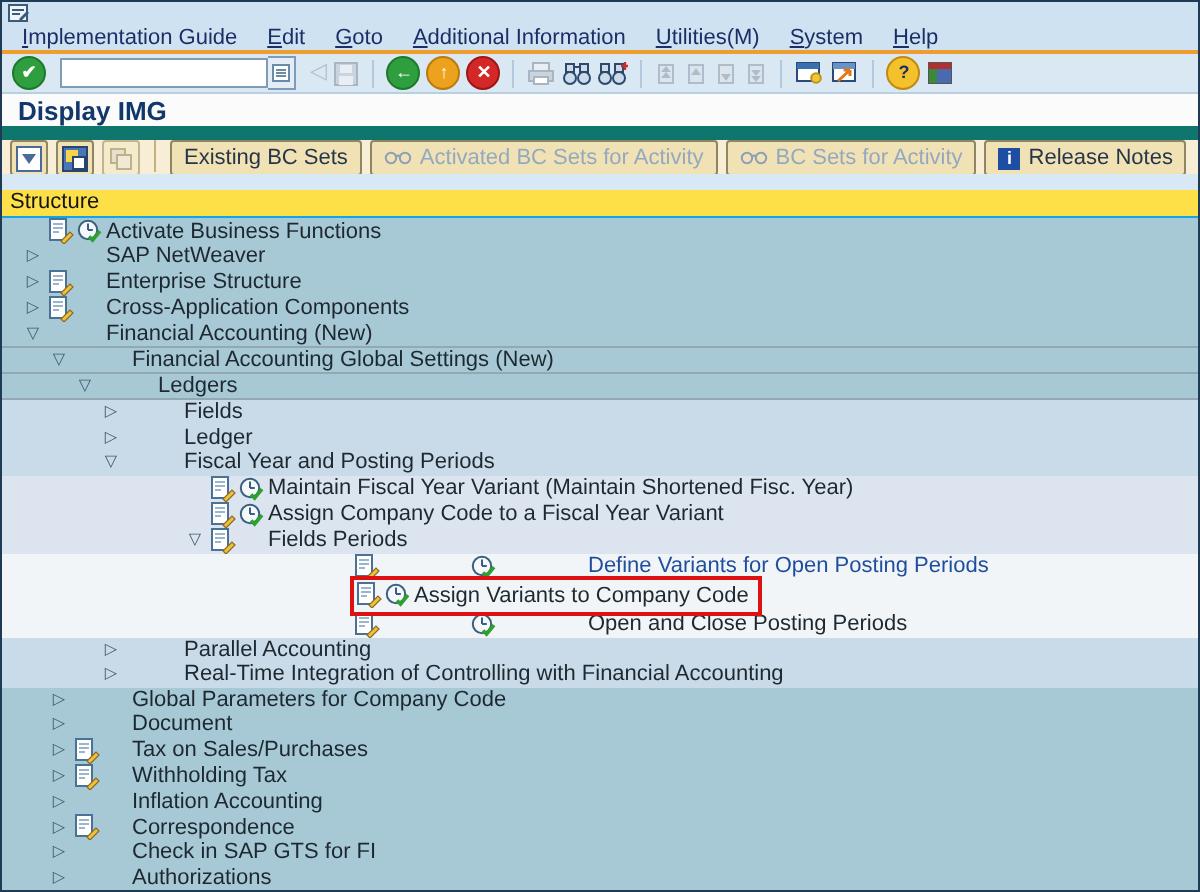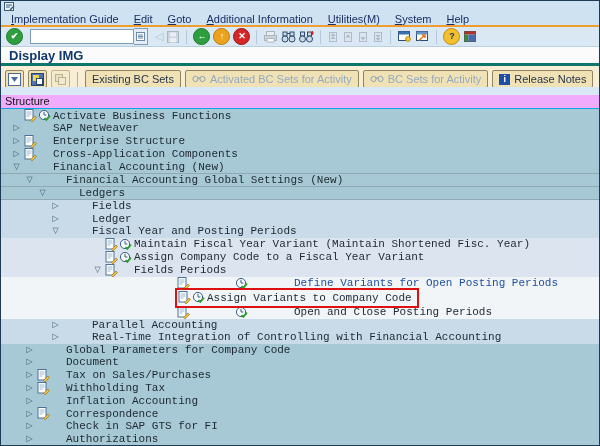--- a/index.html
+++ b/index.html
@@ -29,52 +29,52 @@
     display:inline-flex;align-items:center;justify-content:center;}
   .gico{font-size:11px;line-height:1;color:#53718c;flex:0 0 auto;}
   .dis{color:#aebfce;}
   .tsep{width:1px;height:14px;background:#b4c8dc;margin:0 3px;flex:0 0 auto;}
   .tico{flex:0 0 auto;display:block;}
   
   #titlebar{position:absolute;top:46px;left:0;right:0;height:16px;background:#fbfbfb;}
   #pagetitle{font-size:13px;font-weight:bold;color:#12376b;padding:1px 0 10px 8px;}
   
   #apptoolbar{position:absolute;top:62px;left:0;right:0;height:22px;background:#f8eed6;
-    border-top:3px solid #0f766e;border-bottom:1px solid #cdbd8b;
-    display:flex;align-items:flex-end;gap:4px;padding:0 4px;}
+    border-top:7px solid #0f766e;border-bottom:1px solid #cdbd8b;
+    display:flex;align-items:flex-start;gap:4px;padding:0 4px;}
   .sbtn{width:19px;height:18px;background:#f1e2b6;border:1px solid #8f8563;border-radius:2px;
     padding:0;display:inline-flex;align-items:center;justify-content:center;flex:0 0 auto;}
   .sbtn.disb{background:#f4ebcd;border-color:#c0b68d;}
   .abtn{height:18px;background:#f1e2b6;border:1px solid #8f8563;border-radius:2px;
     font-family:"Liberation Sans",sans-serif;font-size:11px;color:#26364a;
     display:inline-flex;align-items:center;gap:4px;padding:0 6px;flex:0 0 auto;cursor:default;}
   .abtn.disbtn{color:#93a9c0;}
   .asep{width:1px;height:16px;background:#c3b27e;margin:0 3px;flex:0 0 auto;}
   .infoicon{width:11px;height:11px;background:#1e4ea3;color:#fff;font-size:9px;font-weight:bold;
     display:inline-flex;align-items:center;justify-content:center;}
   
   #gapstrip{position:absolute;top:86px;left:0;right:0;height:8px;background:#d9e8f5;}
-  #structhdr{position:absolute;top:94px;left:0;right:0;height:13px;background:#f0abfc;
+  #structhdr{position:absolute;top:94px;left:0;right:0;height:13px;background:#fde047;
     border-bottom:2px solid #0ea5e9;font-size:11px;line-height:13px;color:#141414;padding-left:4px;}
   
   #tree{position:absolute;top:108px;left:0;right:0;bottom:0;overflow:hidden;
     display:flex;flex-direction:column;background:#a7c9d6;}
   .trow{flex:0 0 12.5px;box-sizing:border-box;display:flex;align-items:center;
     font-size:11px;line-height:12px;color:#1d2830;white-space:nowrap;position:relative;}
   .b-m{background:#a7c9d6;}
   .b-l{background:#c9dbe9;}
   .b-d{background:#dce5ef;padding-left:29px;}
   .b-w{background:#f1f5f8;gap:44px;}
   .sep-tb{border-top:1px solid #92a9b4;border-bottom:1px solid #92a9b4;}
   .sep-b{border-bottom:1px solid #92a9b4;}
   .ind{display:inline-block;flex:0 0 auto;}
   .sl{flex:0 0 13px;display:inline-flex;align-items:center;justify-content:center;}
   .icsl{flex:0 0 14px;display:inline-flex;align-items:center;justify-content:center;}
   .arrowg{font-size:8px;color:#3f5d6e;}
-  .tlabel{padding-left:2px;font-family:Liberation Mono, monospace;}
+  .tlabel{padding-left:2px;}
   .link{color:#1f4e9e;}
   .redbox{display:inline-flex;align-items:center;border:2px solid #dd1111;height:16px;
     margin:-2px 0 -2px -1px;padding-right:5px;background:transparent;}
 </style>
 </head>
 <body>
 
 <div id="window">
 
   <div class="topstrip">

